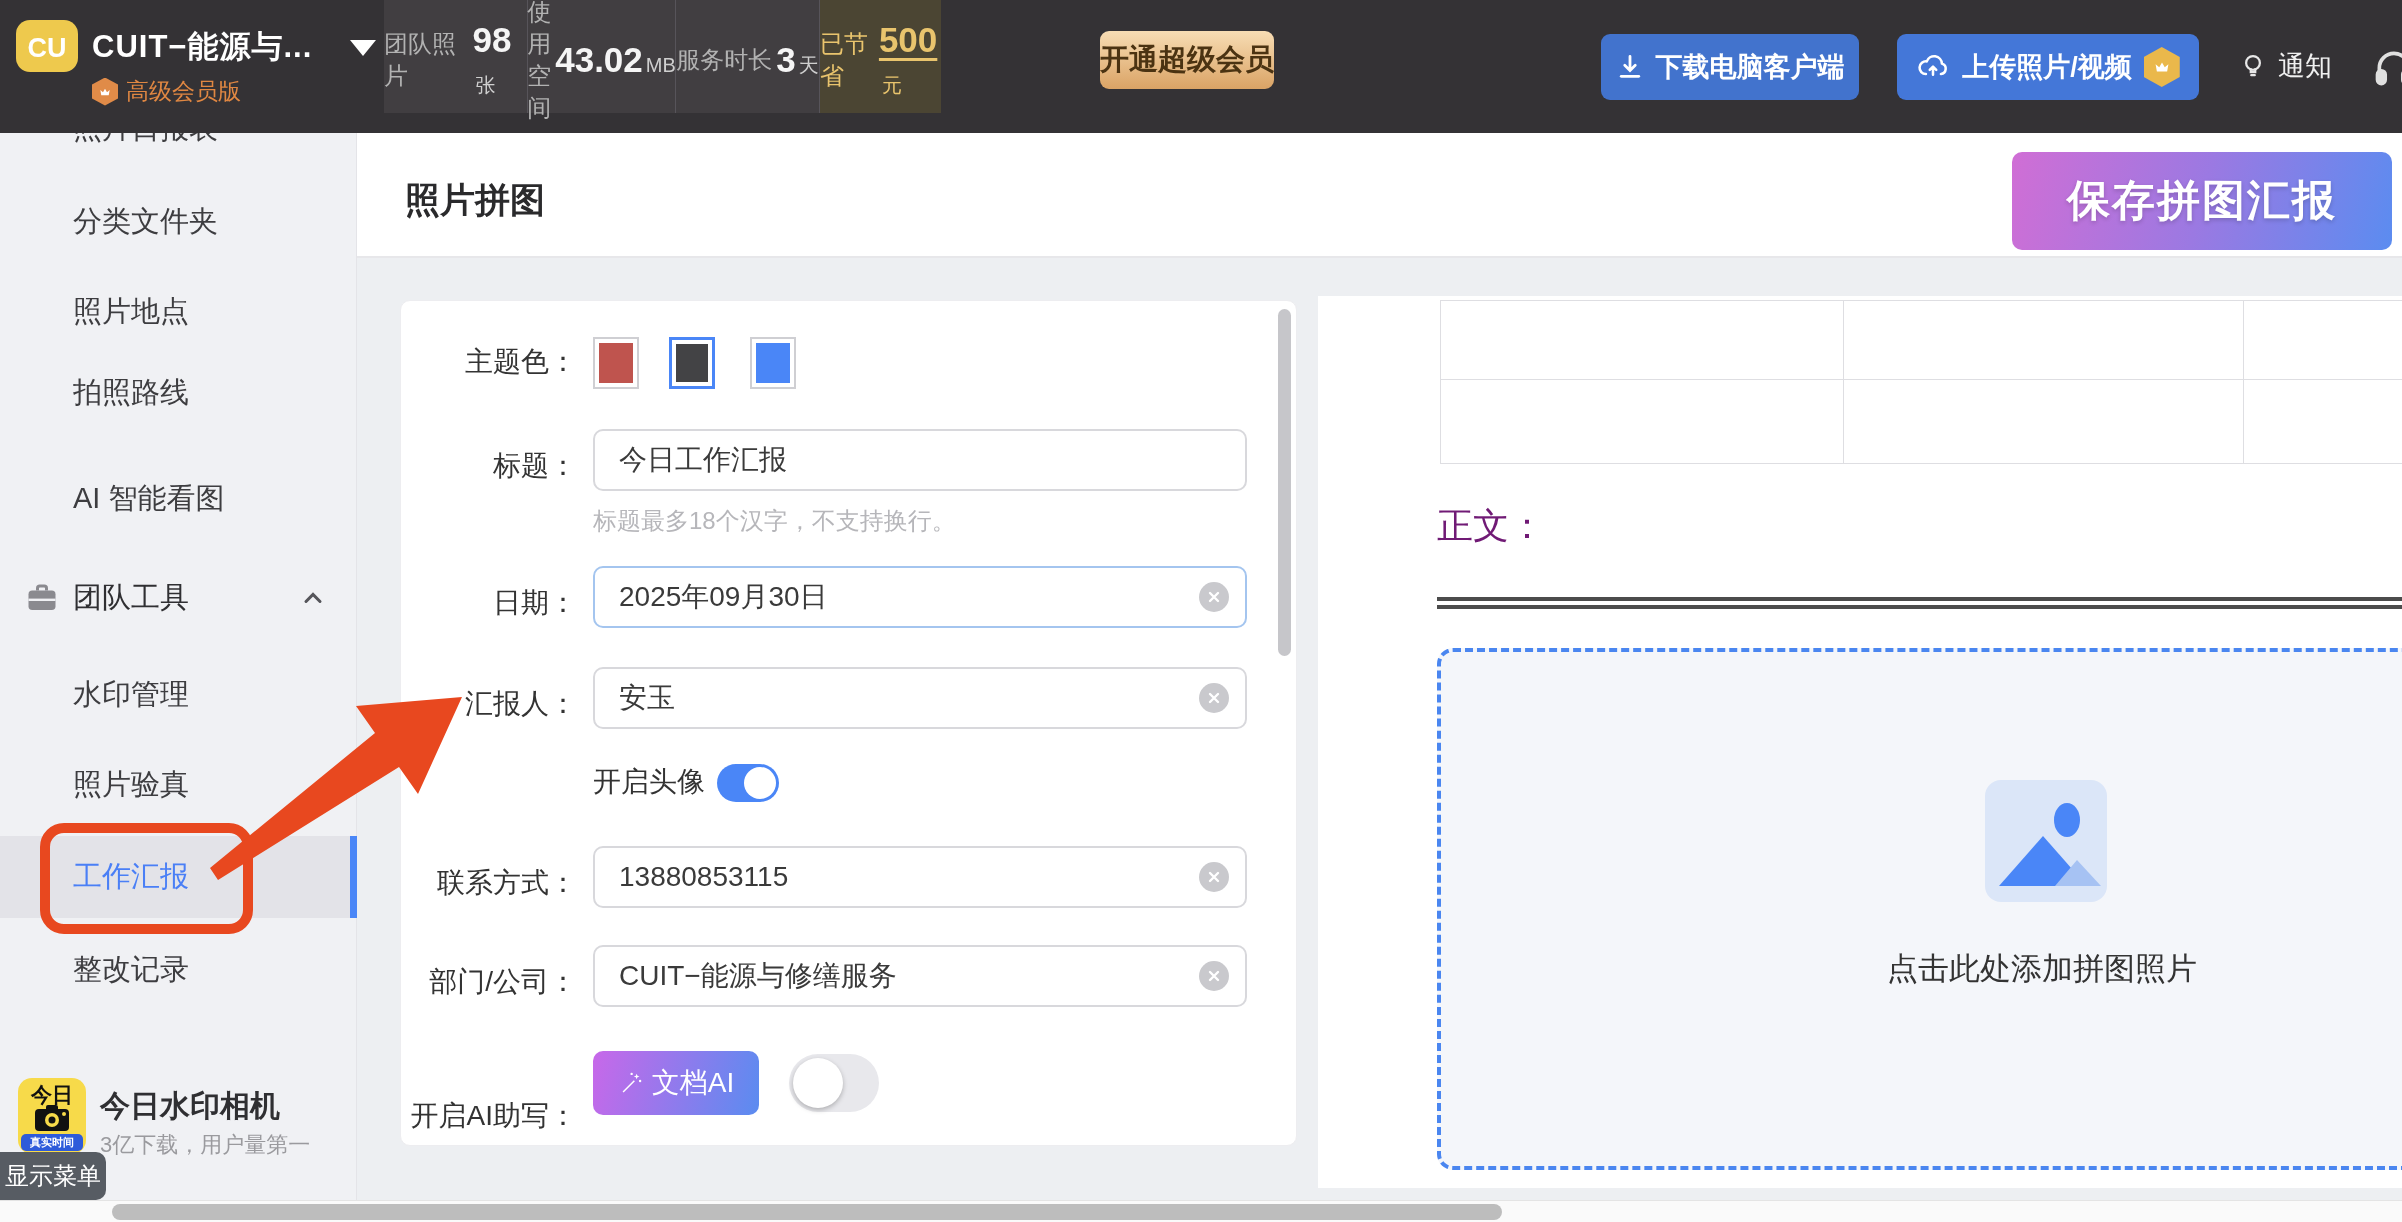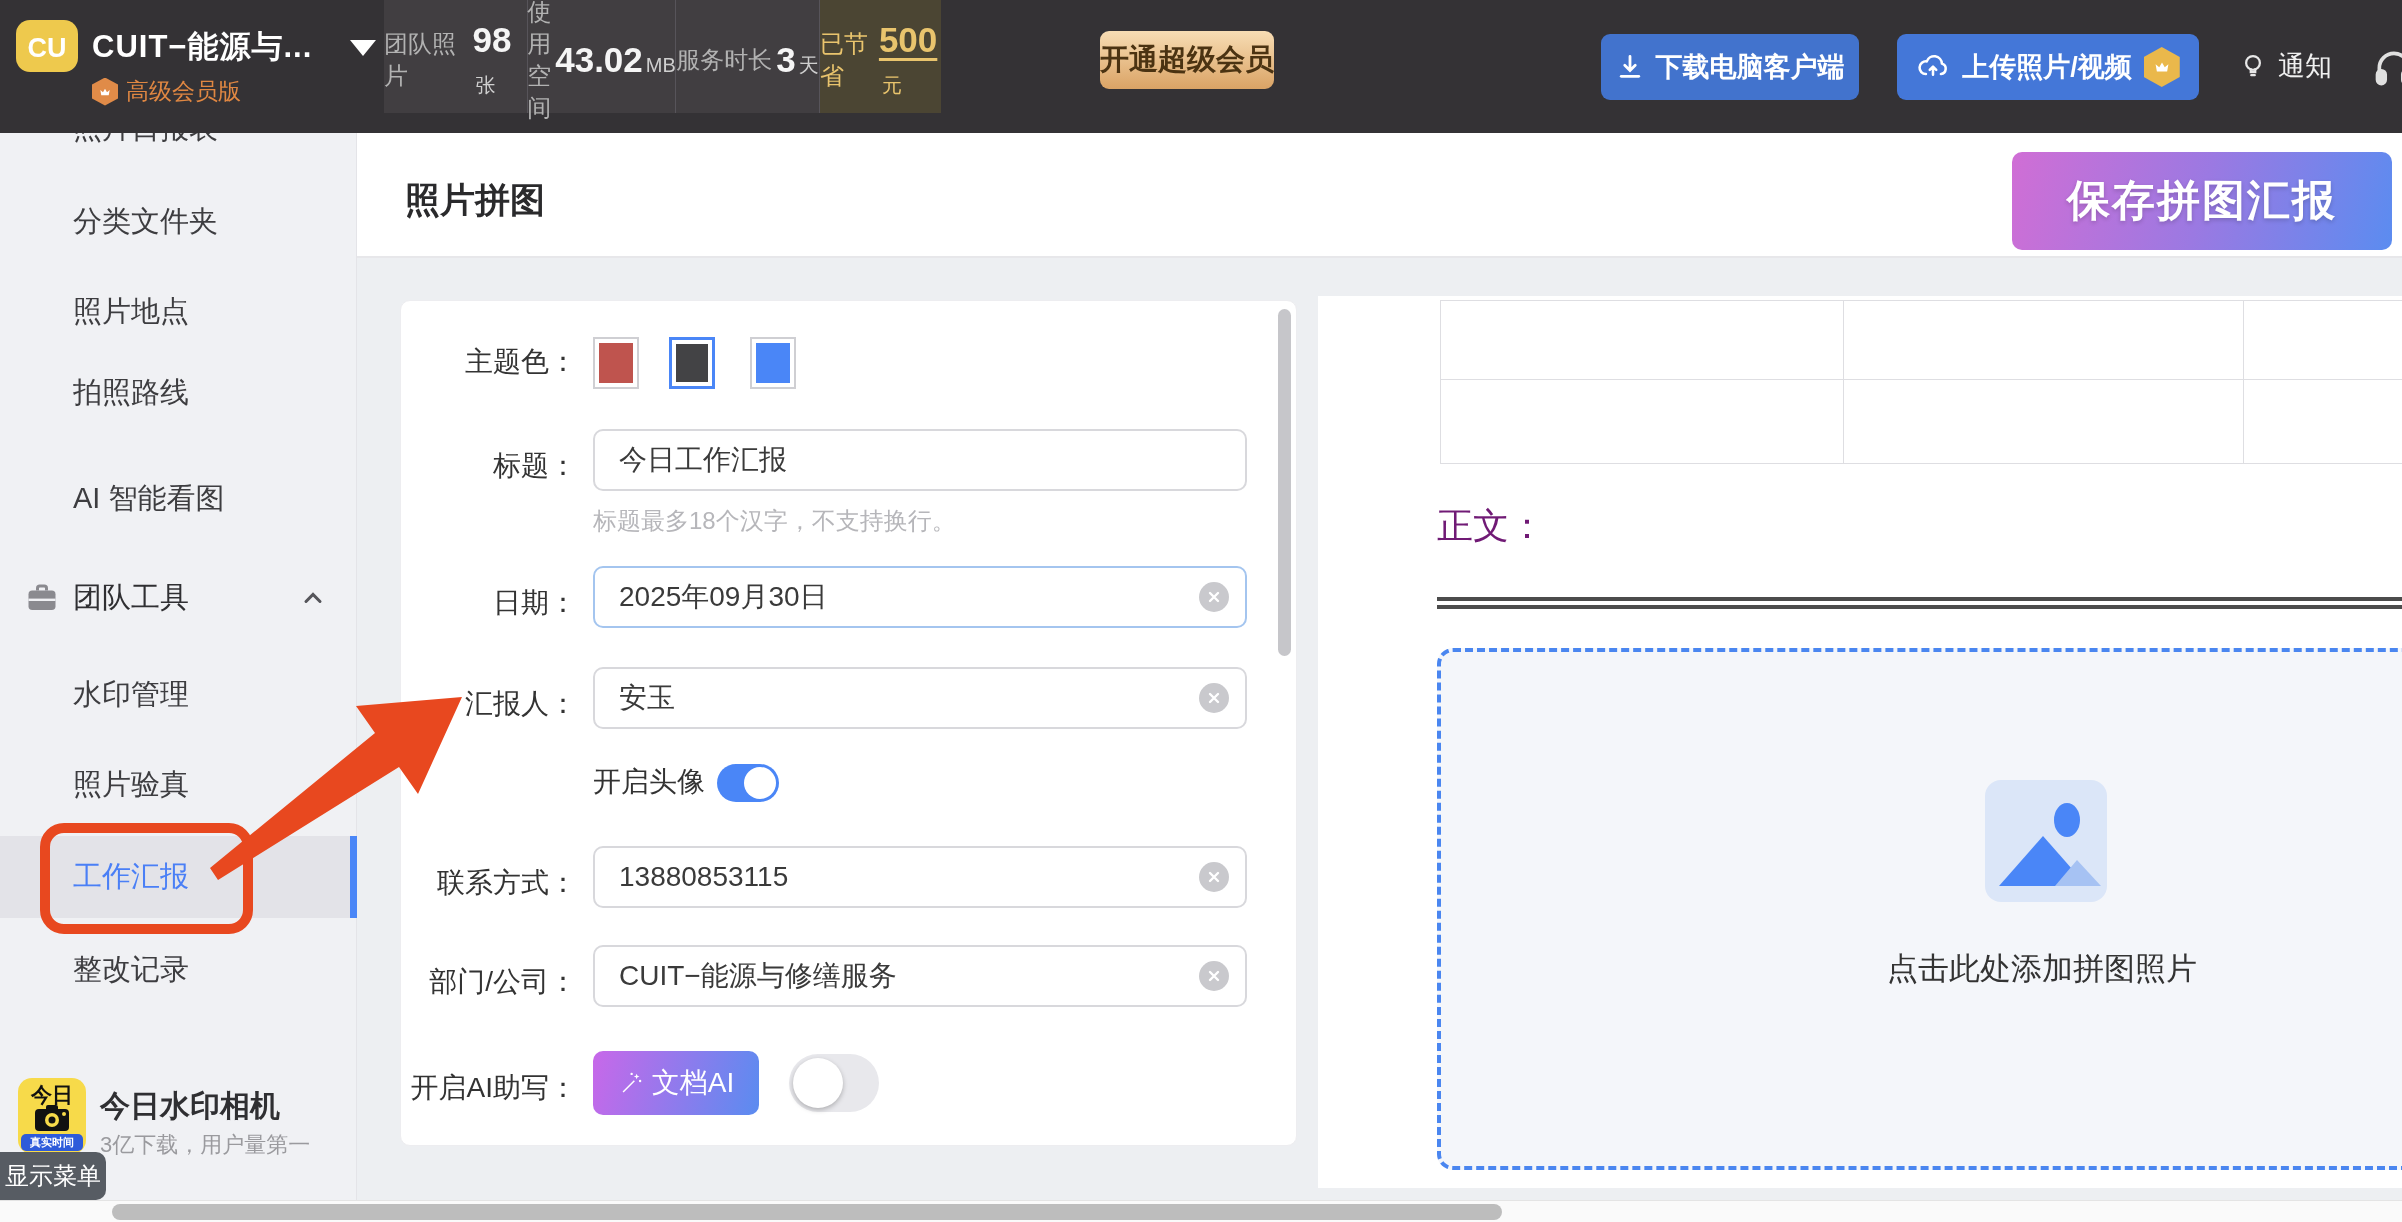--- a/index.html
+++ b/index.html
@@ -295,21 +295,21 @@
     </div>
 
     <div class="f-label" style="top:662px">部门/公司：</div>
     <input class="f-input" style="top: 644px;" value="CUIT−能源与修缮服务">
     <div class="clear-btn" style="left:798px;top:660px">
       <svg viewBox="0 0 14 14">
           <path d="M3 3l8 8M11 3l-8 8" stroke="#fff" stroke-width="2.4" stroke-linecap="round"></path>
         </svg>
     </div>
 
-    <div class="f-label" style="top:768px">开启AI助写：</div>
+    <div class="f-label" style="top:796px">开启AI助写：</div>
     <button class="docai-pill">
       <svg viewBox="0 0 24 24" fill="#fff">
           <path d="M4.2 19.8 14.6 9.4l1 1L5.2 20.8z"></path>
           <path d="M17.2 3.4l.75 1.85 1.85.75-1.85.75-.75 1.85-.75-1.85-1.85-.75 1.85-.75z"></path>
           <circle cx="20.4" cy="10.2" r="1.1"></circle>
           <circle cx="12.6" cy="3.6" r="1.1"></circle>
         </svg>
       <span>文档AI</span>
     </button>
     <div class="toggle-lg off">

